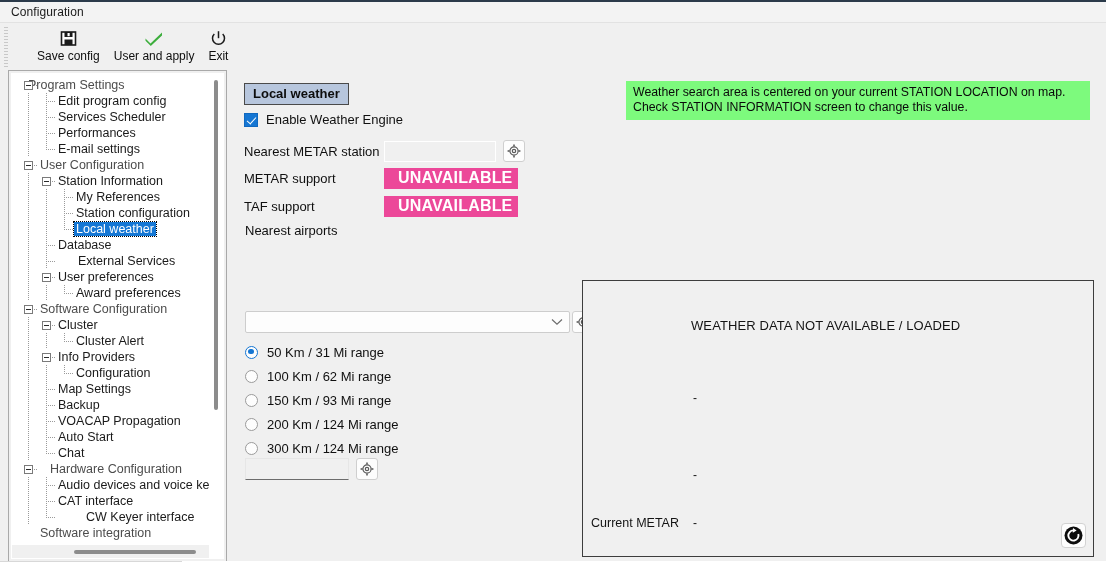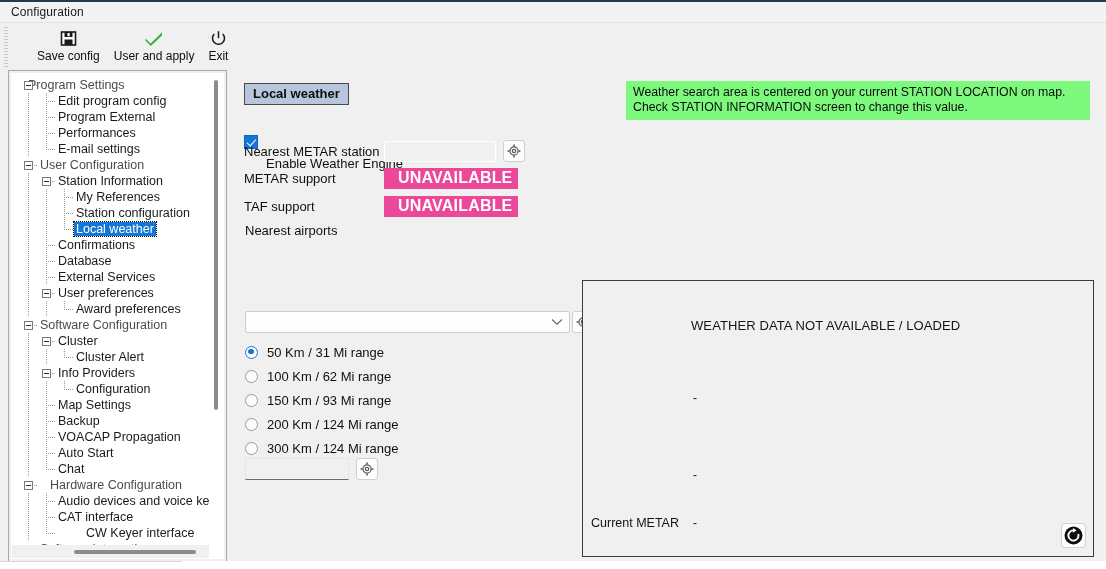--- a/index.html
+++ b/index.html
@@ -177,21 +177,21 @@
     flex: none;
   }
   .chk::after {
     content: "";
     position: absolute; left: 4px; top: 1px;
     width: 4px; height: 8px;
     border: solid #ffffff;
     border-width: 0 1.6px 1.6px 0;
     transform: rotate(42deg);
   }
-  .chk-label { font-size: 13px; color: #101010; margin-top: 44px; }
+  .chk-label { font-size: 13px; color: #101010; }
 
   .form-row {
     position: absolute;
     display: flex; align-items: center;
     font-size: 13px; color: #101010;
   }
   .row-label { width: 140px; flex: none; }
 
   .inp-disabled {
     width: 112px; height: 21px;
@@ -358,21 +358,21 @@
             <div class="tnode">
               <div class="guide" style="left: 16px;"></div>
               <div class="guide" style="left: 34px;"></div>
               <div class="elbow" style="left: 34px; width: 9px;"></div>
               <span class="label" style="margin-left: 44px;">Edit program config</span>
             </div>
             <div class="tnode">
               <div class="guide" style="left: 16px;"></div>
               <div class="guide" style="left: 34px;"></div>
               <div class="elbow" style="left: 34px; width: 9px;"></div>
-              <span class="label" style="margin-left: 44px;">Program External</span>
+              <span class="label" style="margin-left: 44px;">Services Scheduler</span>
             </div>
             <div class="tnode">
               <div class="guide" style="left: 16px;"></div>
               <div class="guide" style="left: 34px;"></div>
               <div class="elbow" style="left: 34px; width: 9px;"></div>
               <span class="label" style="margin-left: 44px;">Performances</span>
             </div>
             <div class="tnode">
               <div class="guide" style="left: 16px;"></div>
               <div class="elbow-v" style="left: 34px;"></div>
@@ -408,33 +408,27 @@
               <div class="guide" style="left: 16px;"></div>
               <div class="guide" style="left: 34px;"></div>
               <div class="elbow-v" style="left: 52px;"></div>
               <div class="elbow" style="left: 52px; width: 9px;"></div>
               <span class="label" style="margin-left: 62px;">Local weather</span>
             </div>
             <div class="tnode">
               <div class="guide" style="left: 16px;"></div>
               <div class="guide" style="left: 34px;"></div>
               <div class="elbow" style="left: 34px; width: 9px;"></div>
-              <span class="label" style="margin-left: 44px;">Confirmations</span>
-            </div>
-            <div class="tnode">
-              <div class="guide" style="left: 16px;"></div>
-              <div class="guide" style="left: 34px;"></div>
-              <div class="elbow" style="left: 34px; width: 9px;"></div>
               <span class="label" style="margin-left: 44px;">Database</span>
             </div>
             <div class="tnode">
               <div class="guide" style="left: 16px;"></div>
               <div class="guide" style="left: 34px;"></div>
               <div class="elbow" style="left: 34px; width: 9px;"></div>
-              <span class="label" style="margin-left: 44px;">External Services</span>
+              <span class="label" style="margin-left: 64px;">External Services</span>
             </div>
             <div class="tnode">
               <div class="guide" style="left: 16px;"></div>
               <div class="elbow" style="left: 34px; width: 9px;"></div>
               <div class="expander" style="left: 30px;"></div>
               <span class="label" style="margin-left: 44px;">User preferences</span>
             </div>
             <div class="tnode">
               <div class="guide" style="left: 16px;"></div>
               <div class="guide" style="left: 34px;"></div>

